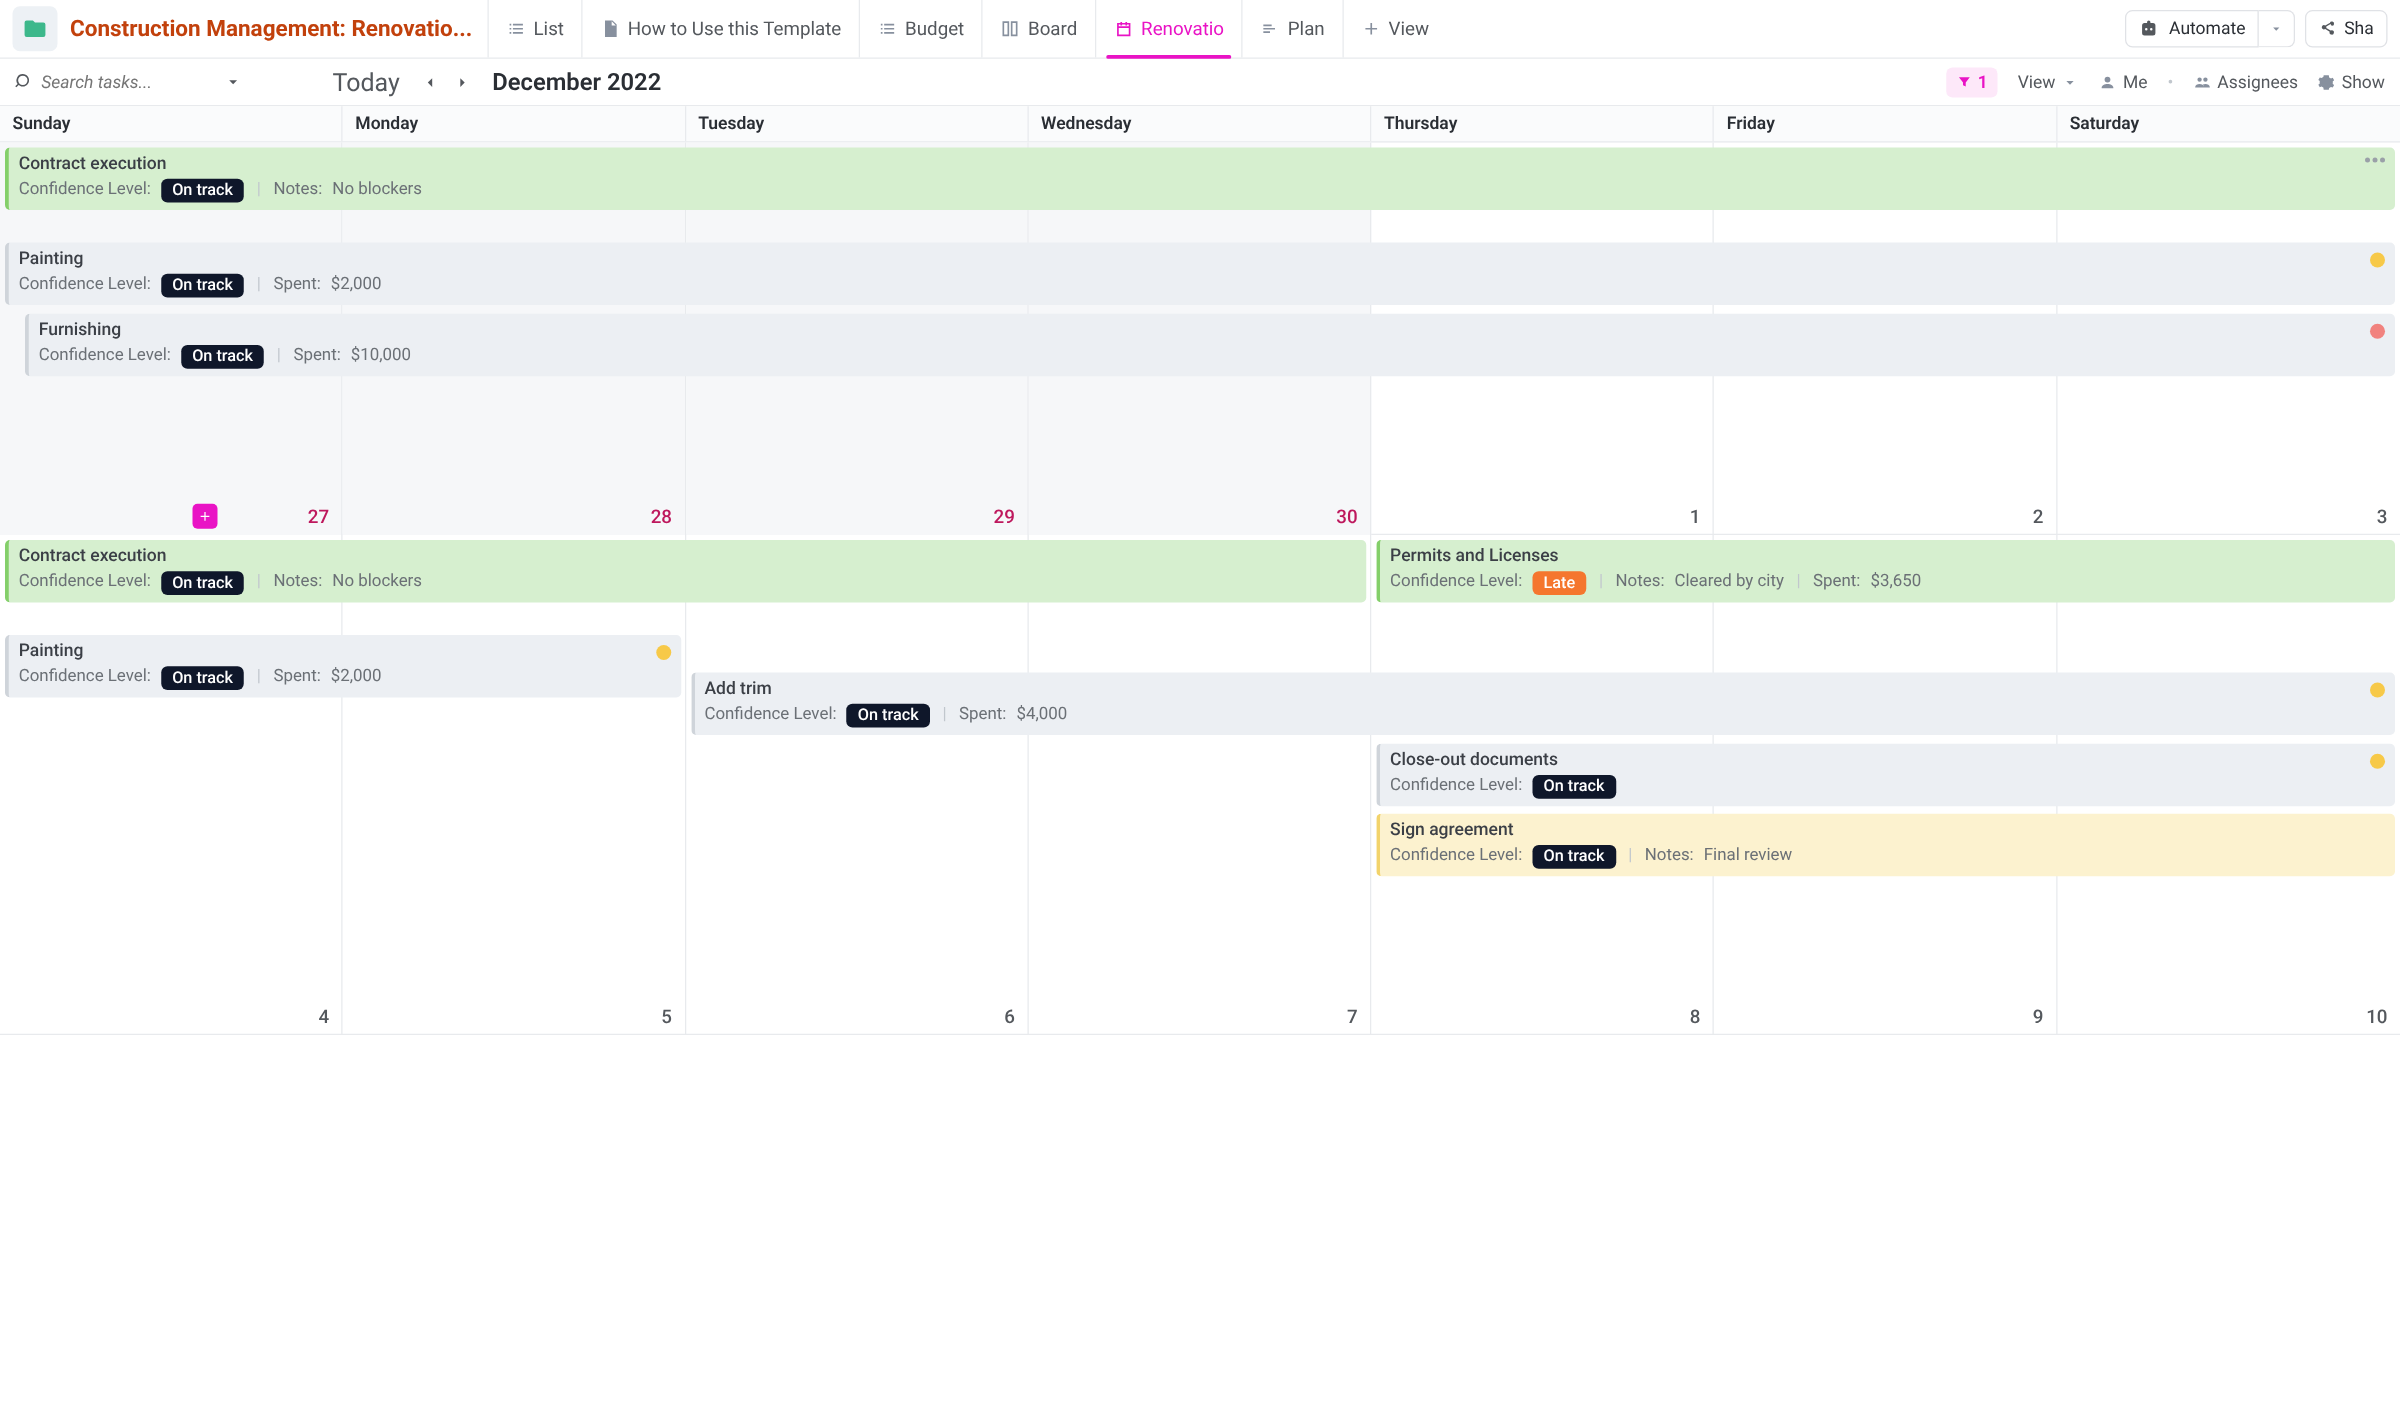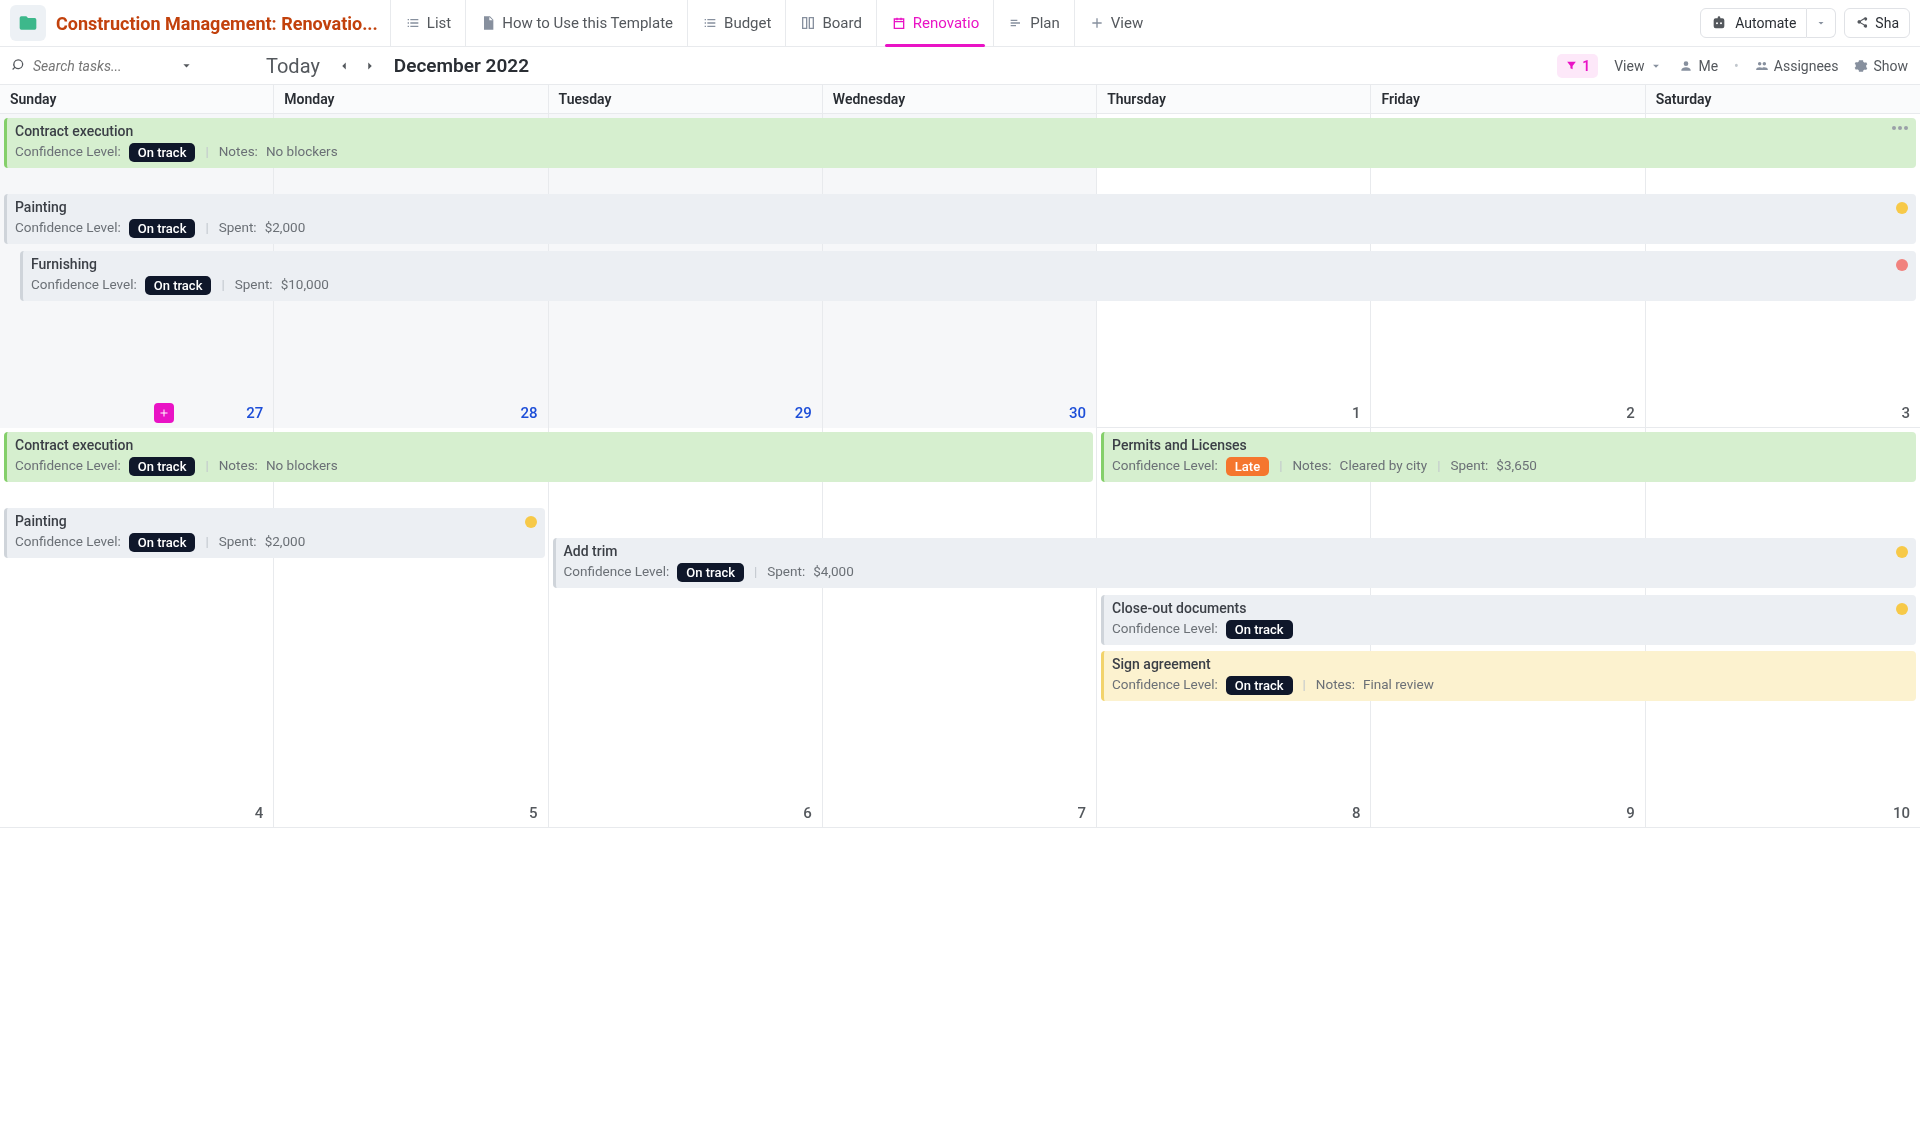--- a/index.html
+++ b/index.html
@@ -47,21 +47,21 @@
 .day-header div { padding:6px 10px; font-size:14px; font-weight:600; color:#2a2e34; border-right:1px solid #e8eaed; }
 .day-header div:last-child { border-right:none; }
 
 
 .calendar { position:relative; }
 .week { position:relative; border-bottom:1px solid #e8eaed; }
 .week-grid { display:grid; grid-template-columns:repeat(7,1fr); }
 .day-cell { border-right:1px solid #e8eaed; position:relative; }
 .day-cell:last-child { border-right:none; }
 .day-cell.past { background:#f6f7f9; }
-.day-number { position:absolute; bottom:6px; right:10px; font-size:15px; color:#1d4ed8; font-weight:500; }
+.day-number { position:absolute; bottom:6px; right:10px; font-size:15px; color:#be185d; font-weight:500; }
 .day-number.strong { color:#54585d; }
 .add-day { position:absolute; bottom:5px; left:154px; width:20px; height:20px; background:#e913c5; border-radius:4px; display:flex; align-items:center; justify-content:center; cursor:pointer; }
 .add-day svg { width:12px; height:12px; fill:#fff; }
 
 
 .events-layer { position:absolute; top:4px; left:0; right:0; }
 .event { position:absolute; border-radius:4px; padding:5px 8px 6px 8px; overflow:hidden; cursor:pointer; }
 .event .title { font-size:14px; color:#3b3f46; font-weight:500; }
 .event .meta { font-size:13.5px; color:#6b7076; display:flex; align-items:flex-start; gap:8px; margin-top:4px; flex-wrap:wrap; }
 .event .sep { color:#c1c7cd; margin:0 2px; }

